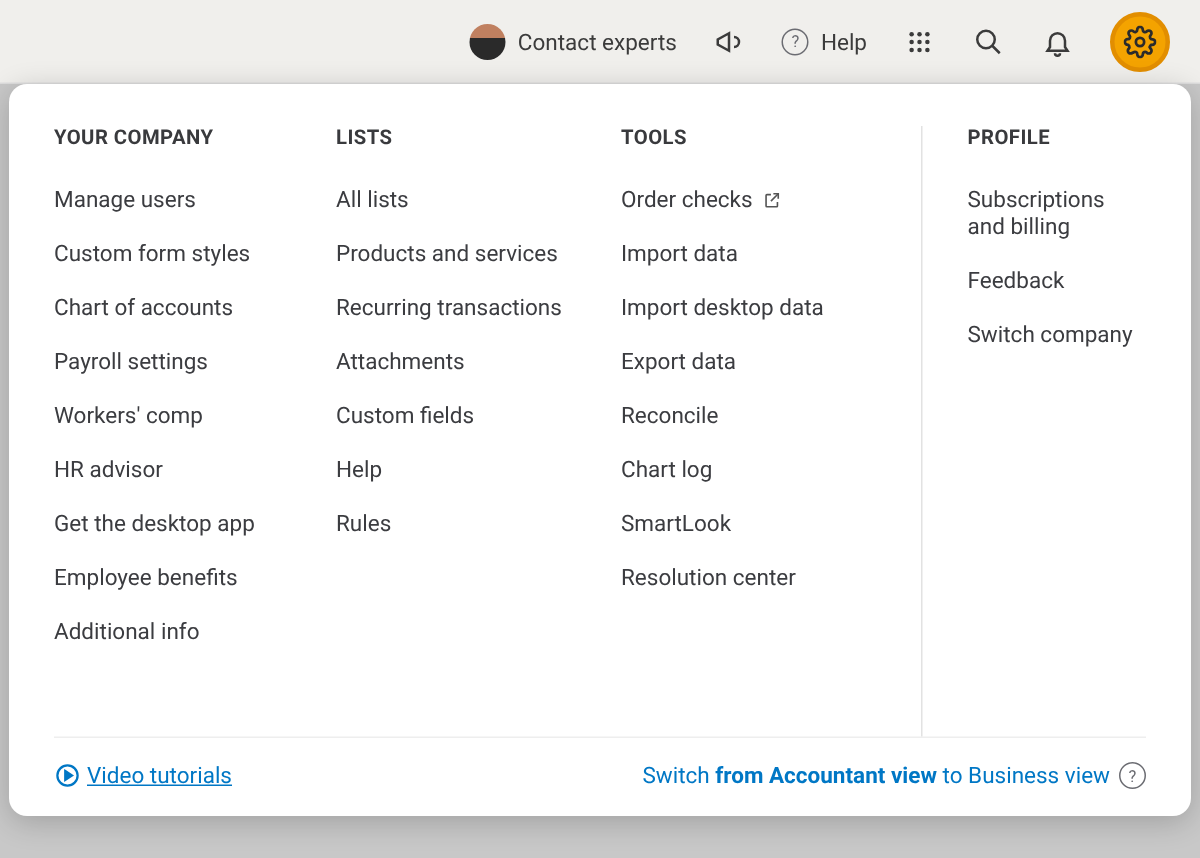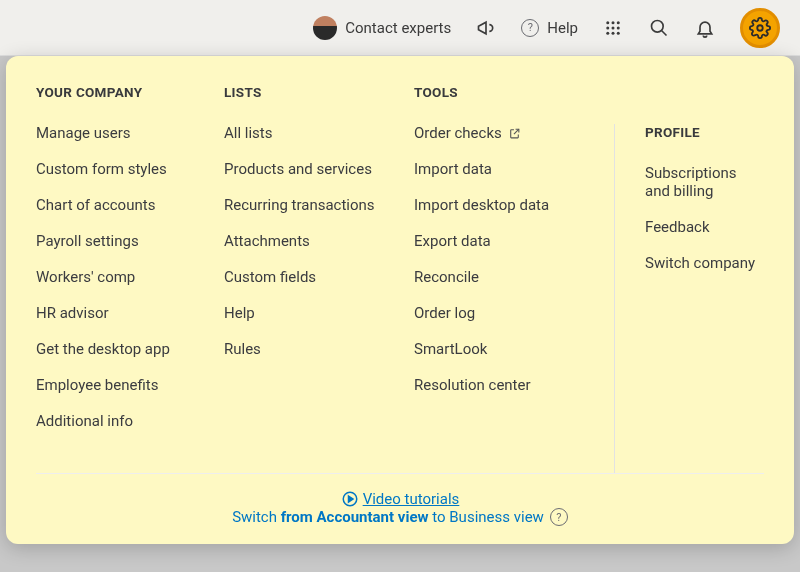--- a/index.html
+++ b/index.html
@@ -54,40 +54,40 @@
     align-items: center;
     justify-content: center;
     color: #2b2b2b;
   }
   .panel {
     position: absolute;
     top: 56px;
     left: 6px;
     right: 6px;
     bottom: 28px;
-    background: #fef9c3;
+    background: #ffffff;
     border-radius: 12px;
     box-shadow: 0 4px 20px rgba(0,0,0,0.2);
     padding: 28px 30px 18px 30px;
     display: flex;
     flex-direction: column;
   }
   .columns {
     flex: 1;
     display: flex;
     position: relative;
   }
   .col {
     display: flex;
     flex-direction: column;
   }
   .col-company { width: 188px; }
   .col-lists   { width: 190px; }
   .col-tools   { width: 200px; }
-  .col-profile { flex: 1; padding-left: 30px; border-left: 1px solid #e2e2e2; margin-top: 40px; }
+  .col-profile { flex: 1; padding-left: 30px; border-left: 1px solid #e2e2e2; }
   .col-heading {
     font-size: 13.5px;
     font-weight: 700;
     letter-spacing: 0.3px;
     color: #393a3d;
     margin-bottom: 18px;
   }
   .menu-item {
     font-size: 15px;
     color: #3b3c40;
@@ -106,21 +106,20 @@
     margin-left: -12px;
     margin-bottom: 6px;
   }
   .ext-icon { width:13px; height:13px; color:#555; }
   .panel-footer {
     border-top: 1px solid #eee;
     padding-top: 16px;
     display: flex;
     align-items: center;
     justify-content: space-between;
-    flex-direction: column;
   }
   .video-link {
     color: #0077c5;
     font-size: 15px;
     text-decoration: underline;
     display: flex;
     align-items: center;
     gap: 4px;
     cursor: pointer;
   }
@@ -266,21 +265,21 @@
       <div class="menu-item">
           <span>Import desktop data</span>
         </div>
       <div class="menu-item">
           <span>Export data</span>
         </div>
       <div class="menu-item">
           <span>Reconcile</span>
         </div>
       <div class="menu-item">
-          <span>Order log</span>
+          <span>Chart log</span>
         </div>
       <div class="menu-item">
           <span>SmartLook</span>
         </div>
       <div class="menu-item">
           <span>Resolution center</span>
         </div>
     </div>
 
     <div class="col col-profile">

